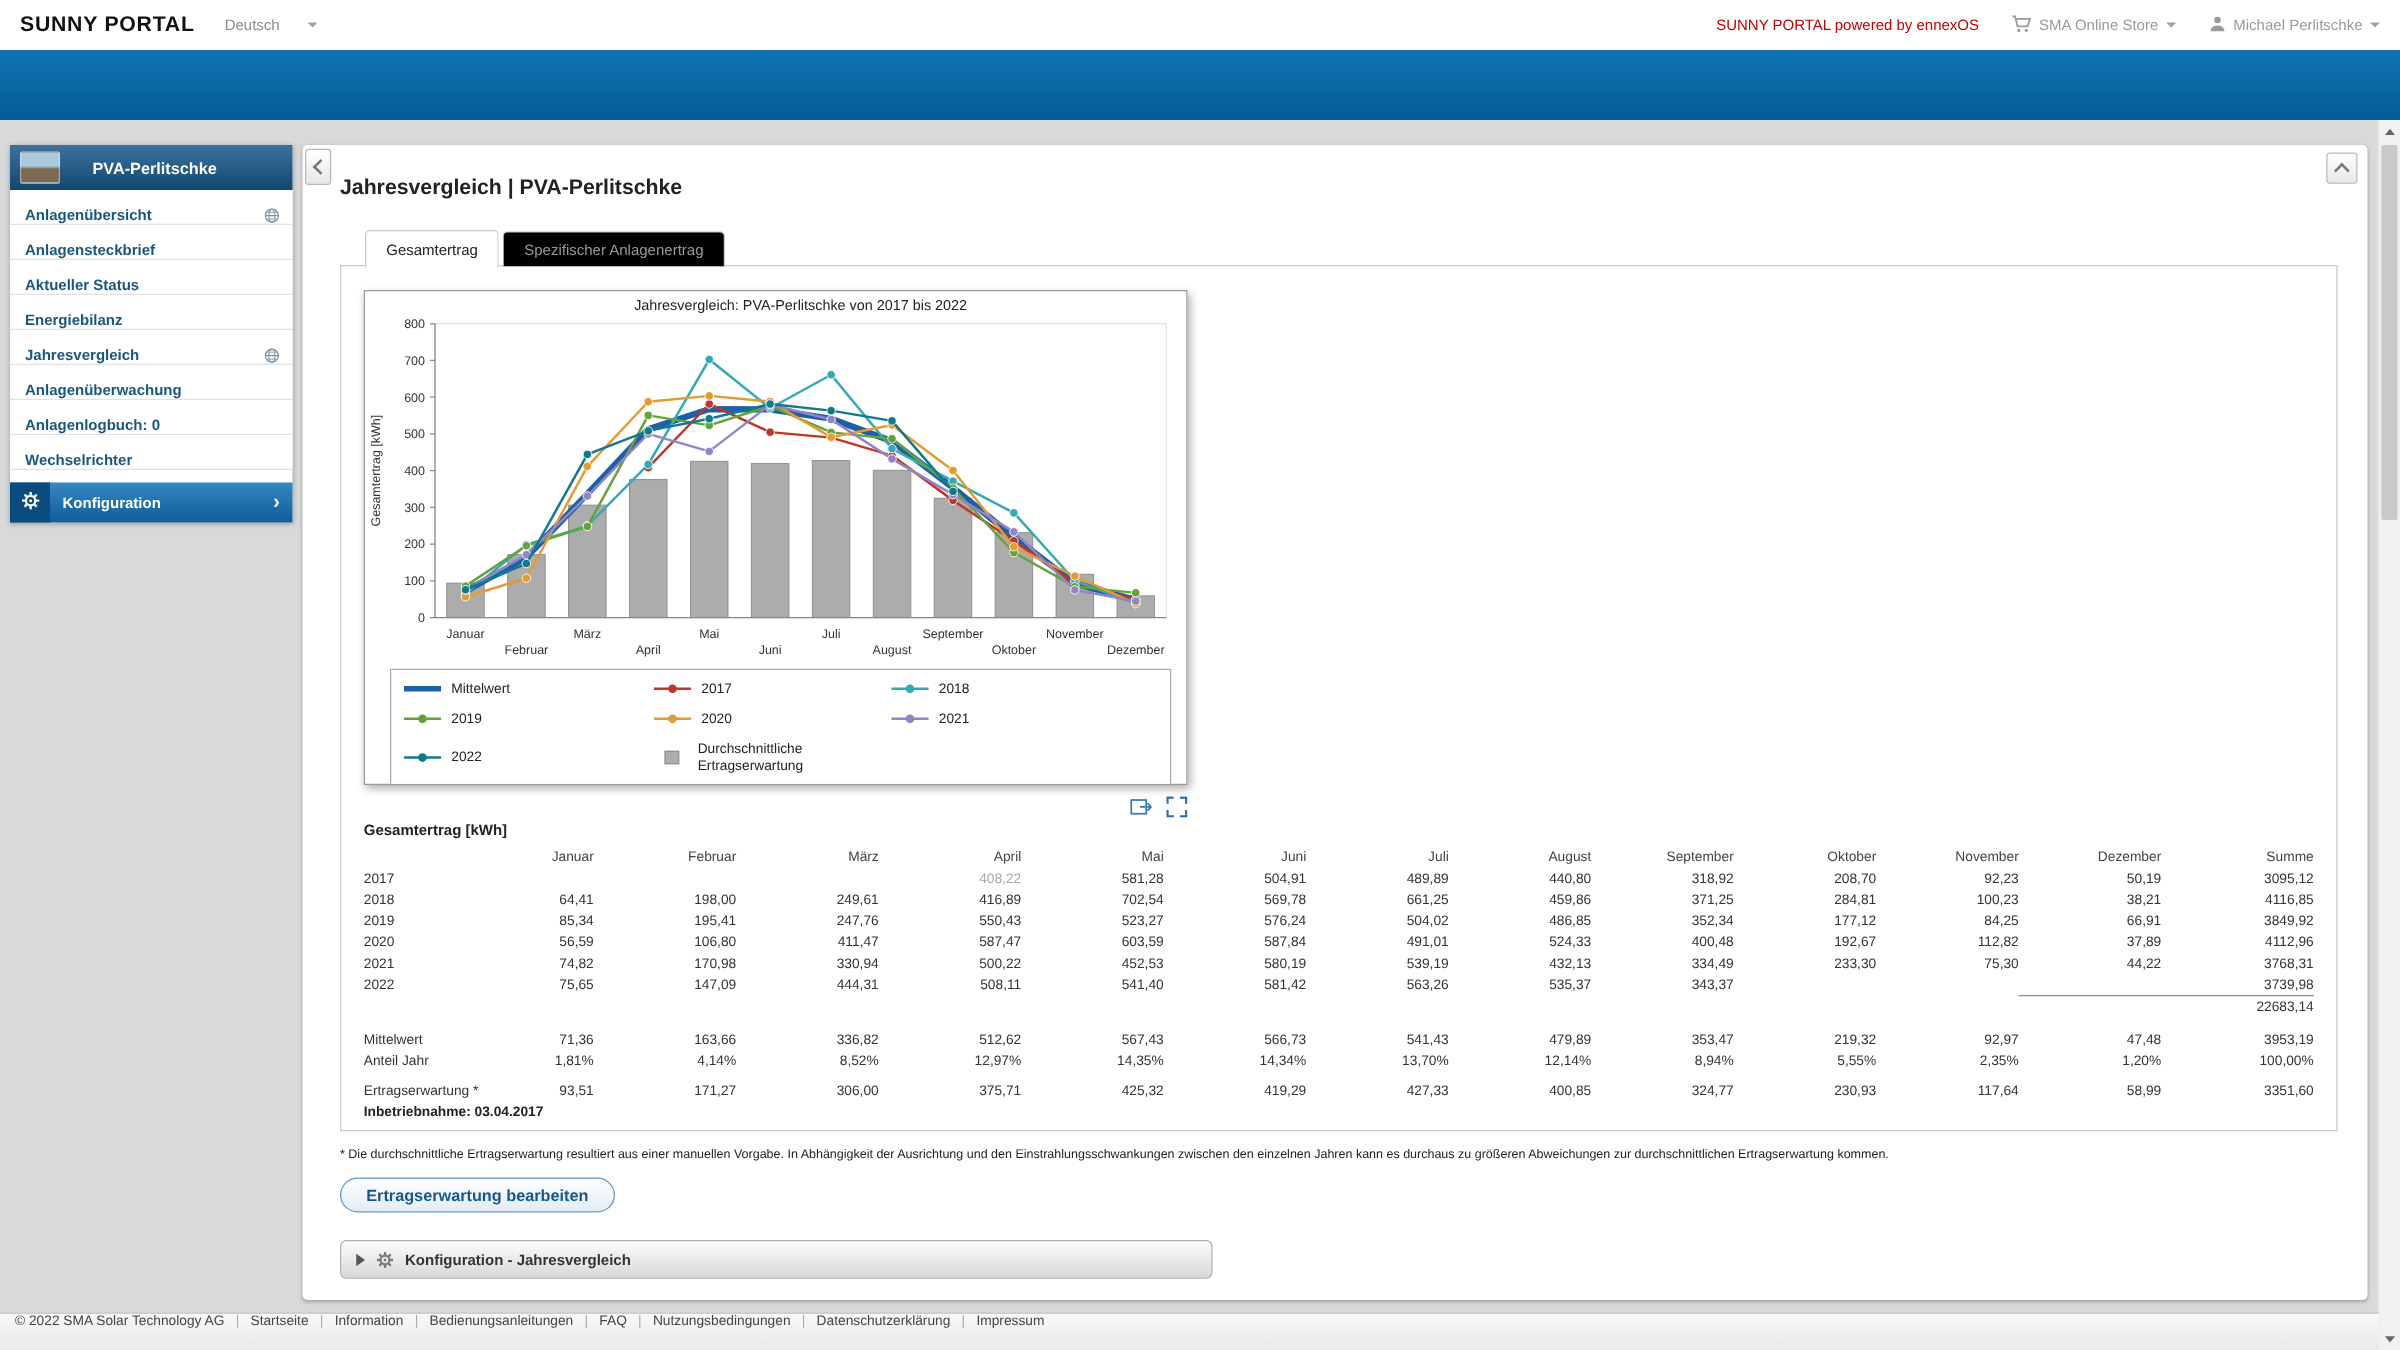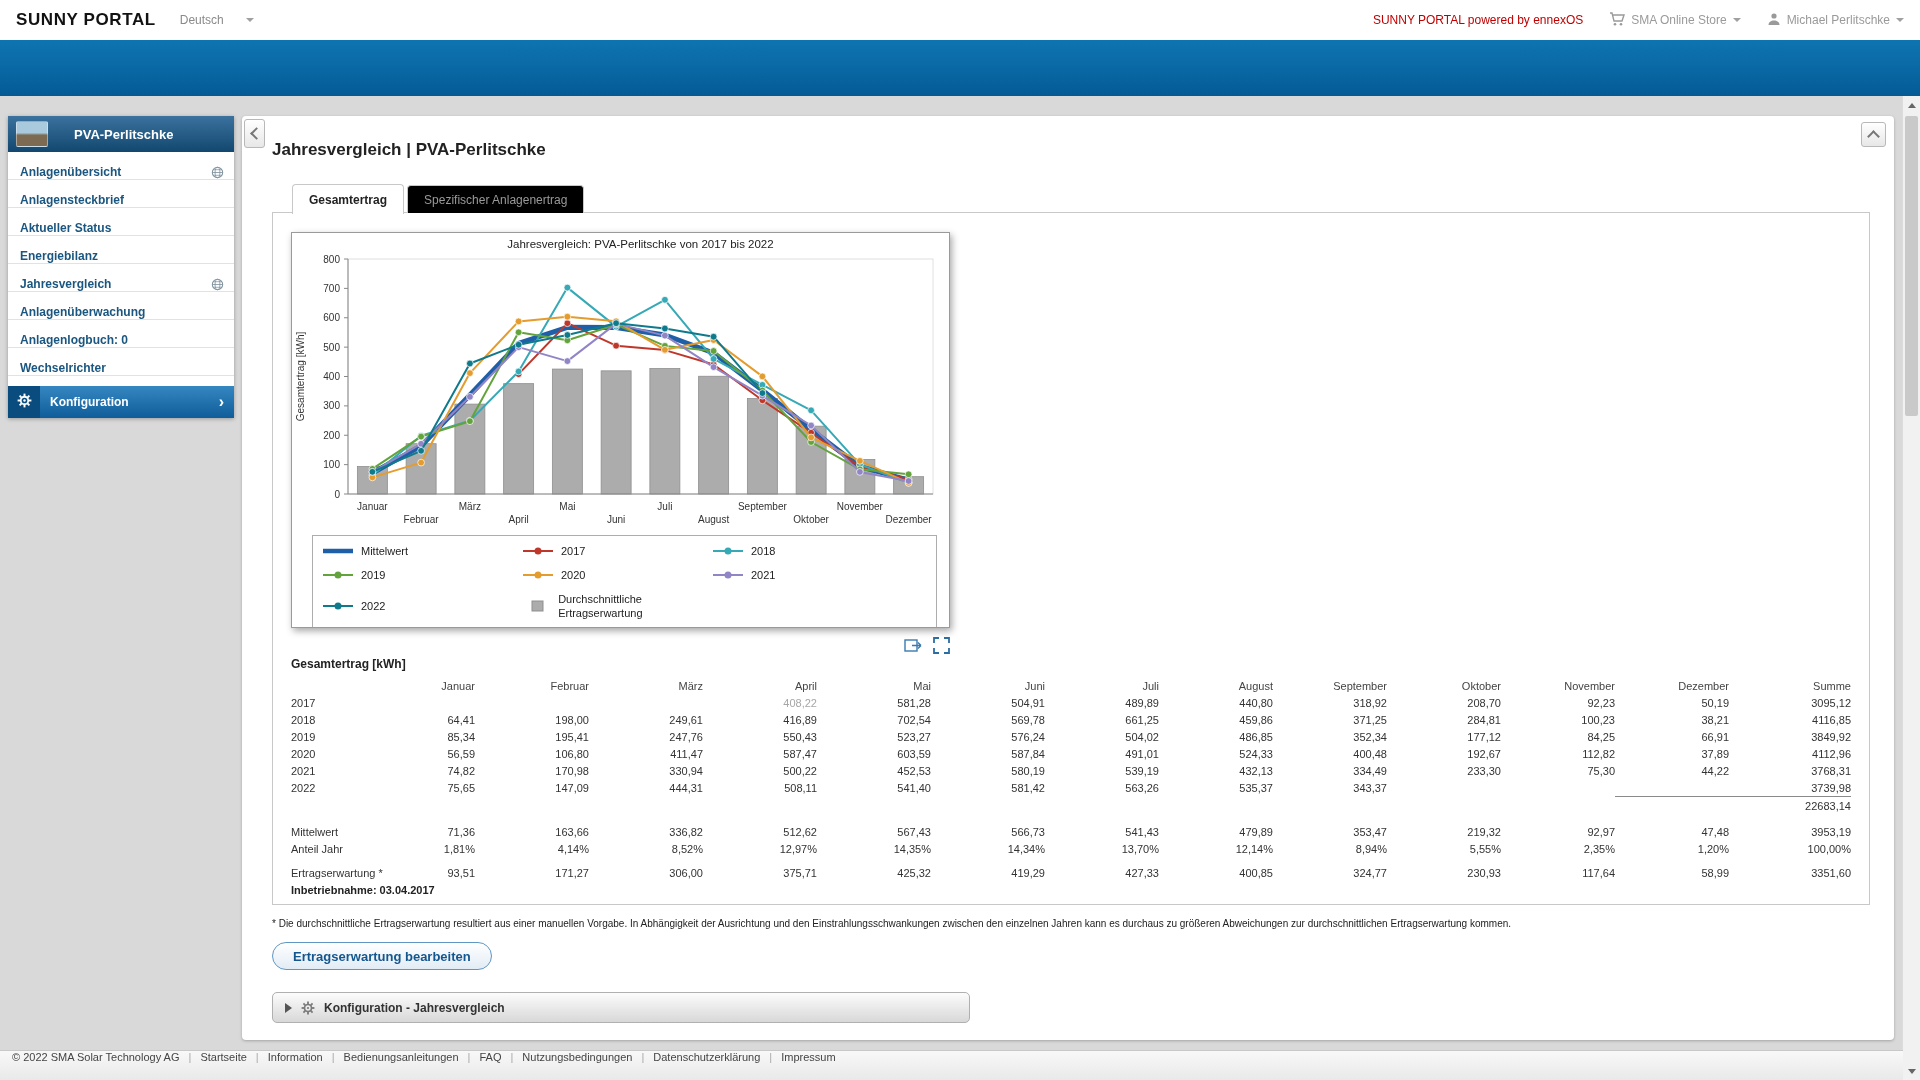--- a/index.html
+++ b/index.html
@@ -44,21 +44,21 @@
   .collapse-up{position:absolute;right:8px;top:6px;width:23px;height:23px;border:1px solid #b8b8b8;border-radius:3px;
                background:linear-gradient(#fff,#e7e7e7);display:flex;align-items:center;justify-content:center}
   .chv{display:inline-block;width:7px;height:7px;border-style:solid;border-width:2px 0 0 2px;border-color:#777}
   .chv.left{transform:rotate(-45deg);margin-left:3px}
   .chv.up{transform:rotate(45deg);margin-top:3px}
   .page-title{position:absolute;left:30px;top:24px;margin:0;font-size:17px;font-weight:bold;color:#222}
 
   .tabs{position:absolute;left:50px;top:68px;display:flex;gap:3px;z-index:3}
   .tab{padding:0 16px;display:flex;align-items:center;font-size:12px;border:1px solid #c8c8c8;border-bottom:none;
        border-radius:4px 4px 0 0}
-  .tab.active{background:#fff;font-weight:bold;color:#222;height:29px;z-index:4}
+  .tab.active{background:#fff;font-weight:normal;color:#222;height:29px;z-index:4}
   .tab.inactive{background:#000000;color:#999;height:27px;margin-top:1px}
 
   .content-box{position:absolute;left:30px;top:96px;width:1596px;height:691px;border:1px solid #c8c8c8;background:#fff}
 
   .chart-frame{position:absolute;left:18px;top:19px;width:659px;height:396px;border:1px solid #9a9a9a;
                box-shadow:2px 3px 7px rgba(0,0,0,.35);background:#fff;box-sizing:border-box;overflow:hidden}
   #chart-svg{display:block;font-family:"Liberation Sans",sans-serif}
   .legend{margin:2px 12px 0 20px;border:1px solid #adadad;padding:8px 10px;display:grid;
           grid-template-columns:200px 190px 1fr;row-gap:10px;font-size:11px;color:#222;background:#fff}
   .lg-item{display:flex;align-items:center;gap:8px;line-height:14px}

